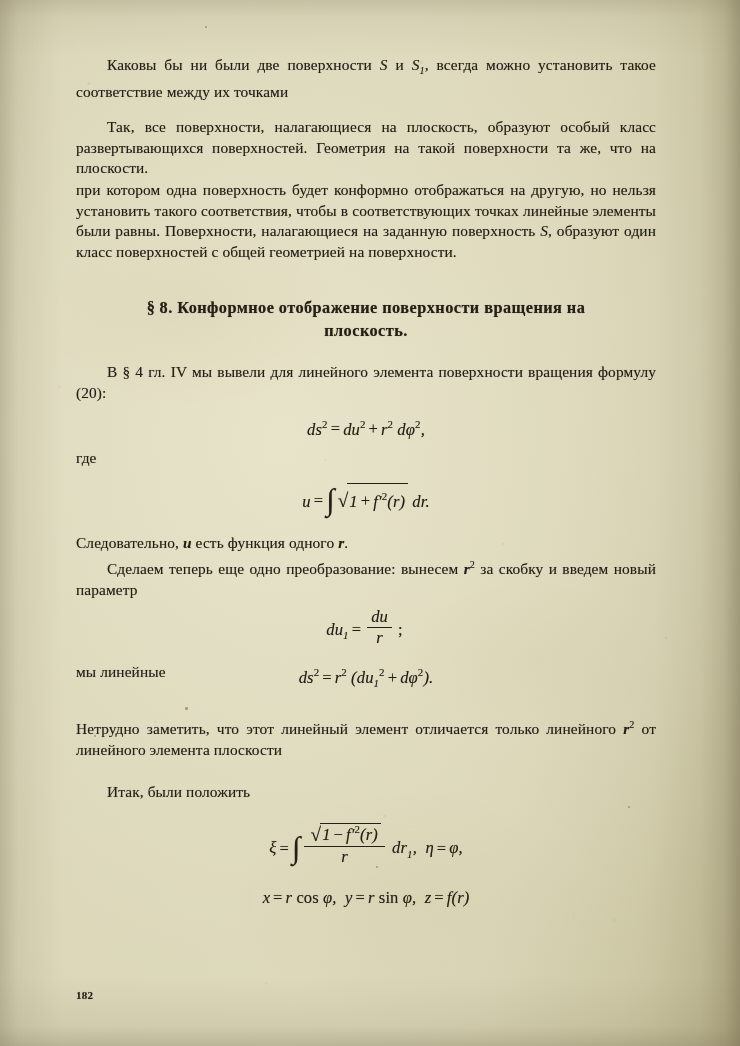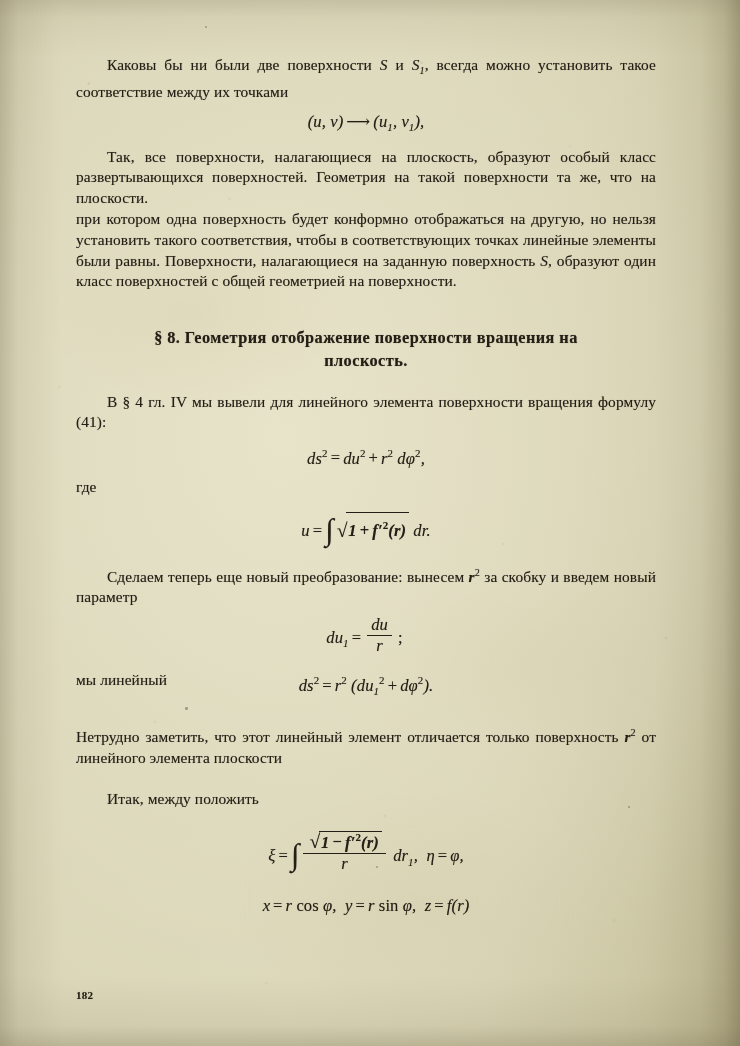--- a/index.html
+++ b/index.html
@@ -148,21 +148,20 @@
     font-size: .66em;
     font-style: italic;
   }
   .up-sup { font-style: normal; }
 
   
   .sqrt {
     display: inline-block;
     position: relative;
     padding-left: 2px;
-    font-weight: bold;
   }
   .radsym {
     font-style: italic;
     font-size: 1.16em;
     position: relative;
     top: 1px;
   }
   .radicand {
     display: inline-block;
     border-top: 1.3px solid #241f16;
@@ -236,81 +235,81 @@
 
   <div id="content">
 
     <p class="para"><span>Каковы бы ни были две поверхности</span>
       <span class="mi">S</span>
       <span>и</span>
       <span class="mi">S</span><sub>1</sub><span>, всегда можно установить такое соответствие между их точками</span></p>
 
     <div class="gap-s"></div>
 
-    <p class="math"><span>(</span><span>u</span><span>, </span><span>v</span><span>)</span><span class="eq">⟶</span><span>(</span><span>u</span><sub>1</sub><span>, </span><span>v</span><sub>1</sub><span>),</span></p>
 
     <div class="gap-s"></div>
 
     <p class="para">Так, все поверхности, налагающиеся на плоскость, образуют особый класс развертывающихся поверхностей. Геометрия на такой поверхности та же, что на плоскости.</p>
 
     <p class="para noindent"><span>при котором одна поверхность будет конформно отображаться на другую, но нельзя установить такого соответствия, чтобы в соответствующих точках линейные элементы были равны. Поверхности, налагающиеся на заданную поверхность </span><span class="mi">S</span><span>, образуют один класс поверхностей с общей геометрией на поверхности.</span></p>
 
     <div class="gap-l"></div>
     <div class="gap-m"></div>
 
     <p class="heading"><span class="sect">§</span>
       <span>8</span><span>.</span>
-      <span>Геометрия отображение поверхности вращения на</span></p>
+      <span>Конформное отображение поверхности вращения на</span></p>
     <p class="heading">плоскость.</p>
 
     <div class="gap-l"></div>
 
-    <p class="para">В § 4 гл. IV мы вывели для линейного элемента поверхности вращения формулу (41):</p>
+    <p class="para">В § 4 гл. IV мы вывели для линейного элемента поверхности вращения формулу (20):</p>
 
     <div class="gap-s"></div>
 
     <p class="math"><span>ds</span><sup class="up-sup">2</sup><span class="eq">=</span><span>du</span><sup class="up-sup">2</sup><span class="eq">+</span><span>r</span><sup class="up-sup">2</sup>
       <span>dφ</span><sup class="up-sup">2</sup><span>,</span></p>
 
     <div class="gap-s"></div>
 
     <p class="para noindent">где</p>
 
     <div class="gap-m"></div>
 
     <p class="math"><span>u</span><span class="eq">=</span><span class="intg">∫</span><span class="sqrt"><span class="radsym">√</span><span class="radicand"><span>1</span><span class="eq">+</span><span>f</span><span>′</span><sup class="up-sup">2</sup><span>(r)</span></span></span>
       <span>dr.</span></p>
 
     <div class="gap-l"></div>
 
-
-    <p class="para"><span>Сделаем теперь еще новый преобразование: вынесем </span><span class="mi bold">r</span><sup class="up-sup">2</sup><span> за скобку и введем новый параметр</span></p>
+    <p class="para noindent"><span>Следовательно, </span><span class="mi bold">u</span><span> есть функция одного </span><span class="mi bold">r</span><span>.</span></p>
+
+    <p class="para"><span>Сделаем теперь еще одно преобразование: вынесем </span><span class="mi bold">r</span><sup class="up-sup">2</sup><span> за скобку и введем новый параметр</span></p>
 
     <div class="gap-s"></div>
 
     <p class="math"><span>du</span><sub>1</sub><span class="eq">=</span><span class="frac"><span class="num">du</span><span class="den">r</span></span><span class="eq">;</span></p>
 
     <div class="gap-m"></div>
 
     <div class="math sideline">
-      <span class="sideword" style="font-style:normal;font-size:15.4px;">мы линейный</span>
+      <span class="sideword" style="font-style:normal;font-size:15.4px;">мы линейные</span>
       <span><span>ds</span><sup class="up-sup">2</sup><span class="eq">=</span><span>r</span><sup class="up-sup">2</sup>
         <span>(</span><span>du</span><sub>1</sub><sup class="up-sup">2</sup><span class="eq">+</span><span>dφ</span><sup class="up-sup">2</sup><span>).</span></span>
     </div>
 
     <div class="gap-l"></div>
 
-    <p class="para noindent"><span>Нетрудно заметить, что этот линейный элемент отличается только поверхность </span><span class="mi bold">r</span><sup class="up-sup">2</sup><span> от линейного элемента плоскости</span></p>
-
-    <div class="gap-m"></div>
-
-
-    <div class="gap-s"></div>
-
-    <p class="para">Итак, между положить</p>
+    <p class="para noindent"><span>Нетрудно заметить, что этот линейный элемент отличается только линейного </span><span class="mi bold">r</span><sup class="up-sup">2</sup><span> от линейного элемента плоскости</span></p>
+
+    <div class="gap-m"></div>
+
+
+    <div class="gap-s"></div>
+
+    <p class="para">Итак, были положить</p>
 
 
     <div class="gap-s"></div>
 
 
     <div class="gap-m"></div>
 
     <p class="math"><span>ξ</span><span class="eq">=</span><span class="intg">∫</span><span class="frac"><span class="num"><span class="sqrt"><span class="radsym">√</span><span class="radicand"><span>1</span><span class="eq">−</span><span>f</span><span>′</span><sup class="up-sup">2</sup><span>(r)</span></span></span></span><span class="den">r</span></span>
       <span>dr</span><sub>1</sub><span>,</span>&nbsp;&nbsp;<span>η</span><span class="eq">=</span><span>φ</span><span>,</span></p>
 

